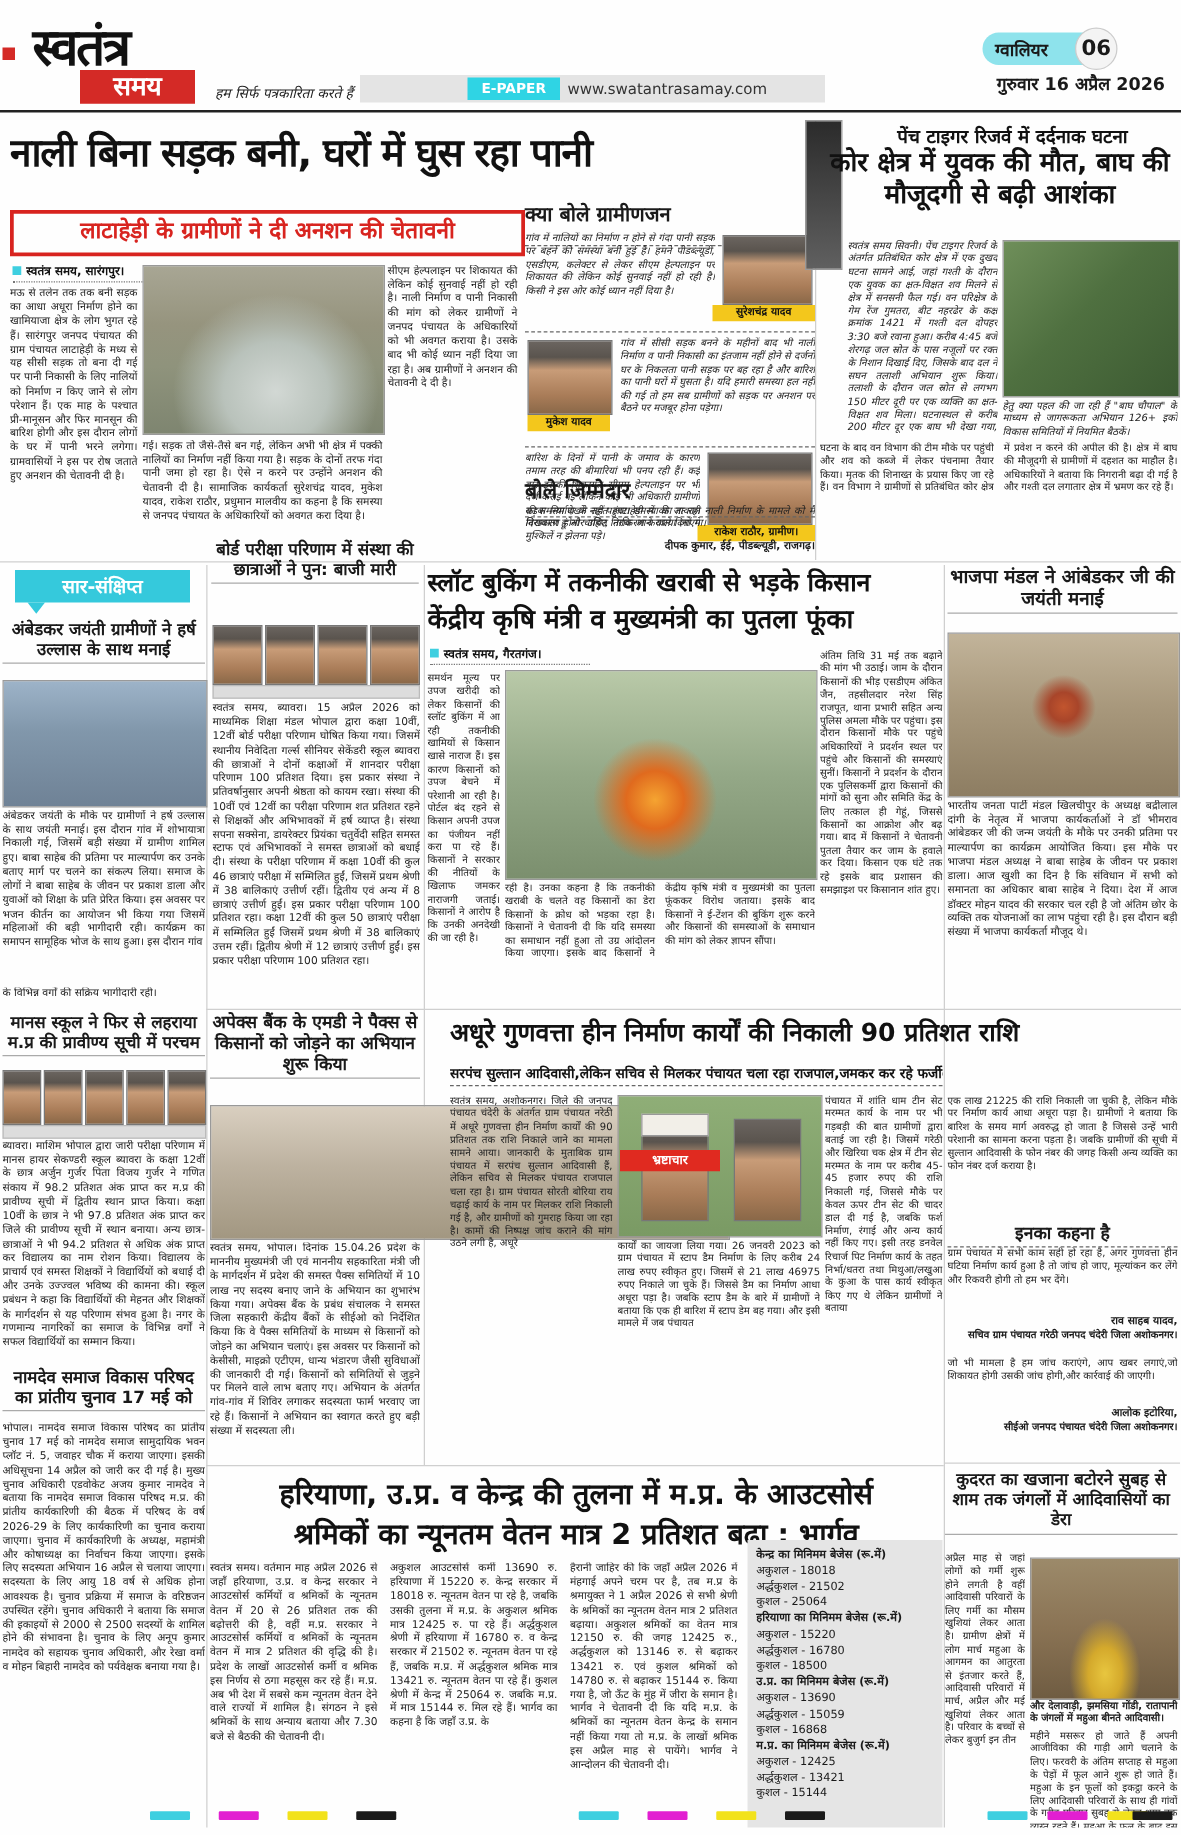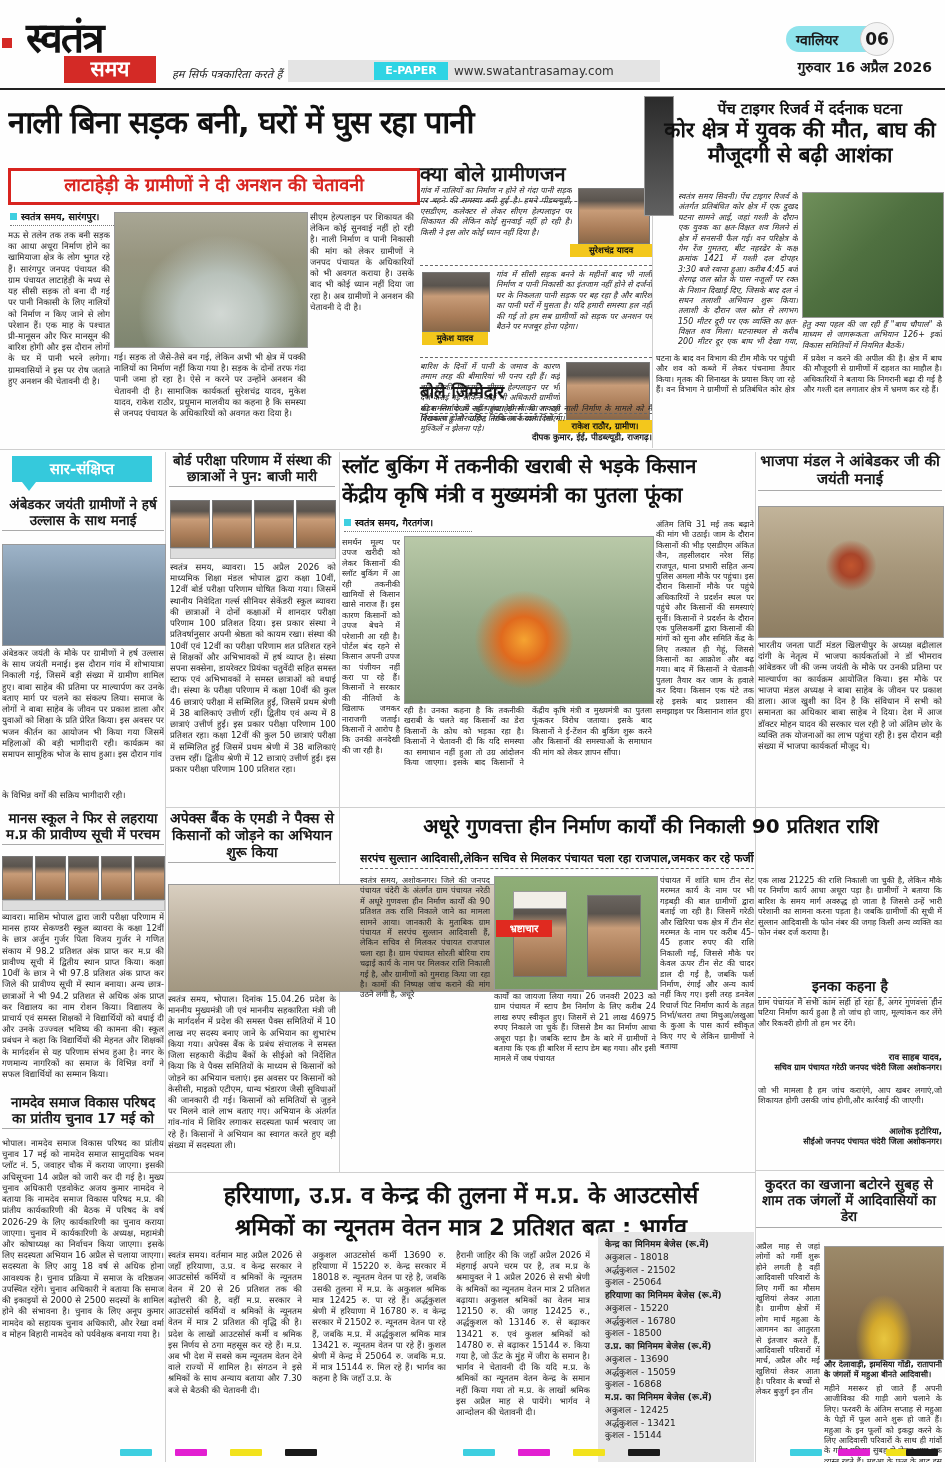--- a/index.html
+++ b/index.html
@@ -65,21 +65,21 @@
   <div class="abs" style="left:8px;top:168px;width:406px;height:31px;border:3px solid #d8241f;">
     <div class="nowrap" style="color:#d8241f;font-weight:bold;font-size:18px;text-align:center;line-height:28px;">लाटाहेड़ी के ग्रामीणों ने दी अनशन की चेतावनी</div>
   </div>
   <div class="abs byline" style="left:10px;top:210px;width:150px;"><span class="bullet"></span><span>स्वतंत्र समय, सारंगपुर।</span></div>
   <div class="abs body-txt" style="left:8px;top:230px;width:102px;height:218px;">मऊ से तलेन तक तक बनी सड़क का आधा अधूरा निर्माण होने का खामियाजा क्षेत्र के लोग भुगत रहे हैं। सारंगपुर जनपद पंचायत की ग्राम पंचायत लाटाहेड़ी के मध्य से यह सीसी सड़क तो बना दी गई पर पानी निकासी के लिए नालियों को निर्माण न किए जाने से लोग परेशान हैं। एक माह के पश्चात प्री-मानूसन और फिर मानसून की बारिश होगी और इस दौरान लोगों के घर में पानी भरने लगेगा। ग्रामवासियों ने इस पर रोष जताते हुए अनशन की चेतावनी दी है।</div>
   <div class="abs ph ph-road" style="left:114px;top:212px;width:192px;height:134px;"></div>
   <div class="abs body-txt" style="left:310px;top:212px;width:104px;height:236px;">सीएम हेल्पलाइन पर शिकायत की लेकिन कोई सुनवाई नहीं हो रही है। नाली निर्माण व पानी निकासी की मांग को लेकर ग्रामीणों ने जनपद पंचायत के अधिकारियों को भी अवगत कराया है। उसके बाद भी कोई ध्यान नहीं दिया जा रहा है। अब ग्रामीणों ने अनशन की चेतावनी दे दी है।</div>
   <div class="abs body-txt" style="left:114px;top:352px;width:192px;height:96px;">गई। सड़क तो जैसे-तैसे बन गई, लेकिन अभी भी क्षेत्र में पक्की नालियों का निर्माण नहीं किया गया है। सड़क के दोनों तरफ गंदा पानी जमा हो रहा है। ऐसे न करने पर उन्होंने अनशन की चेतावनी दी है। सामाजिक कार्यकर्ता सुरेशचंद्र यादव, मुकेश यादव, राकेश राठौर, प्रधुमान मालवीय का कहना है कि समस्या से जनपद पंचायत के अधिकारियों को अवगत करा दिया है।</div>
 
   <div class="abs" style="left:420px;top:160px;width:232px;height:288px;">
-    <div class="dash-b" style="font-size:20px;font-weight:bold;padding-bottom:14px;">क्या बोले ग्रामीणजन</div>
+    <div class="dash-b" style="font-size:16px;font-weight:bold;padding-bottom:14px;">क्या बोले ग्रामीणजन</div>
     <div class="abs body-sm" style="left:0;top:26px;width:152px;height:66px;font-style:italic;">गांव में नालियों का निर्माण न होने से गंदा पानी सड़क पर बहने की समस्या बनी हुई है। हमने पीडब्ल्यूडी, एसडीएम, कलेक्टर से लेकर सीएम हेल्पलाइन पर शिकायत की लेकिन कोई सुनवाई नहीं हो रही है। किसी ने इस ओर कोई ध्यान नहीं दिया है।</div>
     <div class="abs face" style="left:158px;top:28px;width:70px;height:54px;"></div>
     <div class="abs nametag" style="left:150px;top:84px;width:82px;height:13px;">सुरेशचंद्र यादव</div>
     <div class="abs dash-b" style="left:0;top:104px;width:232px;height:1px;"></div>
     <div class="abs face" style="left:2px;top:112px;width:66px;height:58px;"></div>
     <div class="abs nametag" style="left:2px;top:172px;width:66px;height:13px;">मुकेश यादव</div>
     <div class="abs body-sm" style="left:76px;top:110px;width:156px;height:80px;font-style:italic;">गांव में सीसी सड़क बनने के महीनों बाद भी नाली निर्माण व पानी निकासी का इंतजाम नहीं होने से दर्जनों घर के निकलता पानी सड़क पर बह रहा है और बारिश का पानी घरों में घुसता है। यदि हमारी समस्या हल नहीं की गई तो हम सब ग्रामीणों को सड़क पर अनशन पर बैठने पर मजबूर होना पड़ेगा।</div>
     <div class="abs dash-b" style="left:0;top:196px;width:232px;height:1px;"></div>
     <div class="abs body-sm" style="left:0;top:202px;width:140px;height:80px;font-style:italic;">बारिश के दिनों में पानी के जमाव के कारण तमाम तरह की बीमारियां भी पनप रही हैं। कई बार इसकी शिकायत सीएम हेल्पलाइन पर भी दर्ज कराई गई लेकिन कोई भी अधिकारी ग्रामीणों की समस्या देखने नहीं पहुंचा। समस्या का तत्काल निराकरण होना चाहिए, ताकि आने वाले दिनों में मुश्किलें न झेलना पड़े।</div>
     <div class="abs face" style="left:146px;top:202px;width:82px;height:56px;"></div>
@@ -106,21 +106,21 @@
   <div class="abs vline" style="left:755px;top:452px;height:1010px;"></div>
 
   <div class="abs" style="left:12px;top:456px;width:140px;height:26px;background:#35c9dc;color:#fff;font-size:15px;font-weight:bold;text-align:center;line-height:26px;">
     <span>सार-संक्षिप्त</span>
   </div>
   <div class="abs" style="left:22px;top:482px;width:0;height:0;border-left:7px solid transparent;border-right:7px solid transparent;border-top:9px solid #35c9dc;"></div>
   <div class="abs col-head" style="left:2px;top:496px;width:162px;font-size:13.5px;">अंबेडकर जयंती ग्रामीणों ने हर्ष उल्लास के साथ मनाई</div>
   <div class="abs ph ph-crowd" style="left:2px;top:544px;width:162px;height:100px;"></div>
   <div class="abs body-txt" style="left:2px;top:648px;width:162px;height:138px;">अंबेडकर जयंती के मौके पर ग्रामीणों ने हर्ष उल्लास के साथ जयंती मनाई। इस दौरान गांव में शोभायात्रा निकाली गई, जिसमें बड़ी संख्या में ग्रामीण शामिल हुए। बाबा साहेब की प्रतिमा पर माल्यार्पण कर उनके बताए मार्ग पर चलने का संकल्प लिया। समाज के लोगों ने बाबा साहेब के जीवन पर प्रकाश डाला और युवाओं को शिक्षा के प्रति प्रेरित किया। इस अवसर पर भजन कीर्तन का आयोजन भी किया गया जिसमें महिलाओं की बड़ी भागीदारी रही। कार्यक्रम का समापन सामूहिक भोज के साथ हुआ। इस दौरान गांव</div>
 
-  <div class="abs col-head" style="left:169px;top:452px;width:166px;font-size:13.5px;">बोर्ड परीक्षा परिणाम में संस्था की छात्राओं ने पुन: बाजी मारी</div>
+  <div class="abs col-head" style="left:169px;top:432px;width:166px;font-size:13.5px;">बोर्ड परीक्षा परिणाम में संस्था की छात्राओं ने पुन: बाजी मारी</div>
   <div class="abs" style="left:170px;top:500px;width:166px;height:58px;">
     <div class="face" style="position:absolute;left:0;width:38px;height:46px;"></div>
     <div class="face" style="position:absolute;left:42px;width:38px;height:46px;"></div>
     <div class="face" style="position:absolute;left:84px;width:38px;height:46px;"></div>
     <div class="face" style="position:absolute;left:126px;width:38px;height:46px;"></div>
     <div class="cap-bar" style="position:absolute;left:0;top:47px;width:164px;"></div>
   </div>
   <div class="abs body-txt" style="left:170px;top:562px;width:166px;height:244px;">स्वतंत्र समय, ब्यावरा। 15 अप्रैल 2026 को माध्यमिक शिक्षा मंडल भोपाल द्वारा कक्षा 10वीं, 12वीं बोर्ड परीक्षा परिणाम घोषित किया गया। जिसमें स्थानीय निवेदिता गर्ल्स सीनियर सेकेंडरी स्कूल ब्यावरा की छात्राओं ने दोनों कक्षाओं में शानदार परीक्षा परिणाम 100 प्रतिशत दिया। इस प्रकार संस्था ने प्रतिवर्षानुसार अपनी श्रेष्ठता को कायम रखा। संस्था की 10वीं एवं 12वीं का परीक्षा परिणाम शत प्रतिशत रहने से शिक्षकों और अभिभावकों में हर्ष व्याप्त है। संस्था सपना सक्सेना, डायरेक्टर प्रियंका चतुर्वेदी सहित समस्त स्टाफ एवं अभिभावकों ने समस्त छात्राओं को बधाई दी। संस्था के परीक्षा परिणाम में कक्षा 10वीं की कुल 46 छात्राएं परीक्षा में सम्मिलित हुईं, जिसमें प्रथम श्रेणी में 38 बालिकाएं उत्तीर्ण रहीं। द्वितीय एवं अन्य में 8 छात्राएं उत्तीर्ण हुईं। इस प्रकार परीक्षा परिणाम 100 प्रतिशत रहा। कक्षा 12वीं की कुल 50 छात्राएं परीक्षा में सम्मिलित हुईं जिसमें प्रथम श्रेणी में 38 बालिकाएं उत्तम रहीं। द्वितीय श्रेणी में 12 छात्राएं उत्तीर्ण हुईं। इस प्रकार परीक्षा परिणाम 100 प्रतिशत रहा।</div>
 
   <div class="abs hl nowrap" style="left:342px;top:480px;width:412px;font-size:21px;">केंद्रीय कृषि मंत्री व मुख्यमंत्री का पुतला फूंका</div>
@@ -148,29 +148,29 @@
     <div class="cap-bar" style="position:absolute;left:0;top:43px;width:161px;"></div>
   </div>
   <div class="abs body-txt" style="left:2px;top:912px;width:162px;height:178px;">ब्यावरा। माशिम भोपाल द्वारा जारी परीक्षा परिणाम में मानस हायर सेकण्डरी स्कूल ब्यावरा के कक्षा 12वीं के छात्र अर्जुन गुर्जर पिता विजय गुर्जर ने गणित संकाय में 98.2 प्रतिशत अंक प्राप्त कर म.प्र की प्रावीण्य सूची में द्वितीय स्थान प्राप्त किया। कक्षा 10वीं के छात्र ने भी 97.8 प्रतिशत अंक प्राप्त कर जिले की प्रावीण्य सूची में स्थान बनाया। अन्य छात्र-छात्राओं ने भी 94.2 प्रतिशत से अधिक अंक प्राप्त कर विद्यालय का नाम रोशन किया। विद्यालय के प्राचार्य एवं समस्त शिक्षकों ने विद्यार्थियों को बधाई दी और उनके उज्ज्वल भविष्य की कामना की। स्कूल प्रबंधन ने कहा कि विद्यार्थियों की मेहनत और शिक्षकों के मार्गदर्शन से यह परिणाम संभव हुआ है। नगर के गणमान्य नागरिकों का समाज के विभिन्न वर्गों ने सफल विद्यार्थियों का सम्मान किया।</div>
   <div class="abs col-head" style="left:2px;top:1094px;width:162px;font-size:13.5px;">नामदेव समाज विकास परिषद का प्रांतीय चुनाव 17 मई को</div>
   <div class="abs body-txt" style="left:2px;top:1138px;width:162px;height:322px;">भोपाल। नामदेव समाज विकास परिषद का प्रांतीय चुनाव 17 मई को नामदेव समाज सामुदायिक भवन प्लॉट नं. 5, जवाहर चौक में कराया जाएगा। इसकी अधिसूचना 14 अप्रैल को जारी कर दी गई है। मुख्य चुनाव अधिकारी एडवोकेट अजय कुमार नामदेव ने बताया कि नामदेव समाज विकास परिषद म.प्र. की प्रांतीय कार्यकारिणी की बैठक में परिषद के वर्ष 2026-29 के लिए कार्यकारिणी का चुनाव कराया जाएगा। चुनाव में कार्यकारिणी के अध्यक्ष, महामंत्री और कोषाध्यक्ष का निर्वाचन किया जाएगा। इसके लिए सदस्यता अभियान 16 अप्रैल से चलाया जाएगा। सदस्यता के लिए आयु 18 वर्ष से अधिक होना आवश्यक है। चुनाव प्रक्रिया में समाज के वरिष्ठजन उपस्थित रहेंगे। चुनाव अधिकारी ने बताया कि समाज की इकाइयों से 2000 से 2500 सदस्यों के शामिल होने की संभावना है। चुनाव के लिए अनूप कुमार नामदेव को सहायक चुनाव अधिकारी, और रेखा वर्मा व मोहन बिहारी नामदेव को पर्यवेक्षक बनाया गया है।</div>
 
   <div class="abs col-head" style="left:168px;top:810px;width:168px;font-size:14px;">अपेक्स बैंक के एमडी ने पैक्स से किसानों को जोड़ने का अभियान शुरू किया</div>
   <div class="abs ph ph-event" style="left:168px;top:884px;width:414px;height:106px;"></div>
   <div class="abs body-txt" style="left:168px;top:994px;width:168px;height:176px;">स्वतंत्र समय, भोपाल। दिनांक 15.04.26 प्रदेश के माननीय मुख्यमंत्री जी एवं माननीय सहकारिता मंत्री जी के मार्गदर्शन में प्रदेश की समस्त पैक्स समितियों में 10 लाख नए सदस्य बनाए जाने के अभियान का शुभारंभ किया गया। अपेक्स बैंक के प्रबंध संचालक ने समस्त जिला सहकारी केंद्रीय बैंकों के सीईओ को निर्देशित किया कि वे पैक्स समितियों के माध्यम से किसानों को जोड़ने का अभियान चलाएं। इस अवसर पर किसानों को केसीसी, माइक्रो एटीएम, धान्य भंडारण जैसी सुविधाओं की जानकारी दी गई। किसानों को समितियों से जुड़ने पर मिलने वाले लाभ बताए गए। अभियान के अंतर्गत गांव-गांव में शिविर लगाकर सदस्यता फार्म भरवाए जा रहे हैं। किसानों ने अभियान का स्वागत करते हुए बड़ी संख्या में सदस्यता ली।</div>
 
-  <div class="abs hl nowrap" style="left:360px;top:812px;width:582px;font-size:20px;text-align:center;">अधूरे गुणवत्ता हीन निर्माण कार्यों की निकाली 90 प्रतिशत राशि</div>
+  <div class="abs hl nowrap" style="left:360px;top:812px;width:582px;font-size:20px;">अधूरे गुणवत्ता हीन निर्माण कार्यों की निकाली 90 प्रतिशत राशि</div>
   <div class="abs hl nowrap dash-b" style="left:360px;top:850px;width:394px;font-size:11px;padding-bottom:3px;">सरपंच सुल्तान आदिवासी,लेकिन सचिव से मिलकर पंचायत चला रहा राजपाल,जमकर कर रहे फर्जीवाड़ा</div>
   <div class="abs body-sm" style="left:360px;top:876px;width:130px;height:296px;">स्वतंत्र समय, अशोकनगर। जिले की जनपद पंचायत चंदेरी के अंतर्गत ग्राम पंचायत नरेठी में अधूरे गुणवत्ता हीन निर्माण कार्यों की 90 प्रतिशत तक राशि निकाले जाने का मामला सामने आया। जानकारी के मुताबिक ग्राम पंचायत में सरपंच सुल्तान आदिवासी हैं, लेकिन सचिव से मिलकर पंचायत राजपाल चला रहा है। ग्राम पंचायत सोरती बोरिया राय चढ़ाई कार्य के नाम पर मिलकर राशि निकाली गई है, और ग्रामीणों को गुमराह किया जा रहा है। कामों की निष्पक्ष जांच कराने की मांग उठने लगी है, अधूरे</div>
   <div class="abs ph ph-men" style="left:494px;top:876px;width:162px;height:112px;">
     <div class="face" style="position:absolute;left:18px;top:18px;width:52px;height:80px;"></div>
     <div class="abs" style="left:18px;top:14px;width:52px;height:16px;background:#f2efe8;border:1px solid #999;"></div>
     <div class="face" style="position:absolute;left:92px;top:18px;width:52px;height:80px;"></div>
   </div>
-  <div class="abs" style="left:496px;top:920px;width:56px;height:17px;background:#e02a20;color:#fff;font-size:10px;font-weight:bold;text-align:center;line-height:17px;">
+  <div class="abs" style="left:496px;top:920px;width:80px;height:17px;background:#e02a20;color:#fff;font-size:10px;font-weight:bold;text-align:center;line-height:17px;">
     <span>भ्रष्टाचार</span>
   </div>
   <div class="abs body-sm" style="left:494px;top:992px;width:162px;height:180px;">कार्यों का जायजा लिया गया। 26 जनवरी 2023 को ग्राम पंचायत में स्टाप डैम निर्माण के लिए करीब 24 लाख रुपए स्वीकृत हुए। जिसमें से 21 लाख 46975 रुपए निकाले जा चुके हैं। जिससे डैम का निर्माण आधा अधूरा पड़ा है। जबकि स्टाप डैम के बारे में ग्रामीणों ने बताया कि एक ही बारिश में स्टाप डेम बह गया। और इसी मामले में जब पंचायत</div>
   <div class="abs body-sm" style="left:660px;top:876px;width:94px;height:296px;">पंचायत में शांति धाम टीन सेट मरम्मत कार्य के नाम पर भी गड़बड़ी की बात ग्रामीणों द्वारा बताई जा रही है। जिसमें गरेठी और खिरिया चक क्षेत्र में टीन सेट मरम्मत के नाम पर करीब 45-45 हजार रुपए की राशि निकाली गई, जिससे मौके पर केवल ऊपर टीन सेट की चादर डाल दी गई है, जबकि फर्श निर्माण, रंगाई और अन्य कार्य नहीं किए गए। इसी तरह डनवेल रिचार्ज पिट निर्माण कार्य के तहत निर्भा/धतरा तथा मिथुआ/लखुआ के कुआ के पास कार्य स्वीकृत किए गए थे लेकिन ग्रामीणों ने बताया</div>
   <div class="abs body-sm" style="left:758px;top:876px;width:184px;height:98px;">एक लाख 21225 की राशि निकाली जा चुकी है, लेकिन मौके पर निर्माण कार्य आधा अधूरा पड़ा है। ग्रामीणों ने बताया कि बारिश के समय मार्ग अवरुद्ध हो जाता है जिससे उन्हें भारी परेशानी का सामना करना पड़ता है। जबकि ग्रामीणों की सूची में सुल्तान आदिवासी के फोन नंबर की जगह किसी अन्य व्यक्ति का फोन नंबर दर्ज कराया है।</div>
   <div class="abs dash-b center" style="left:758px;top:976px;width:184px;font-size:14px;font-weight:bold;padding-bottom:2px;">इनका कहना है</div>
   <div class="abs body-sm" style="left:758px;top:998px;width:184px;height:54px;">ग्राम पंचायत में सभी काम सही हो रहा है, अगर गुणवत्ता हीन घटिया निर्माण कार्य हुआ है तो जांच हो जाए, मूल्यांकन कर लेंगे और रिकवरी होगी तो हम भर देंगे।</div>
   <div class="abs quote-by" style="left:758px;top:1052px;width:184px;">
     <div>राव साहब यादव,</div>
     <div style="font-size:8px;">सचिव ग्राम पंचायत गरेठी जनपद चंदेरी जिला अशोकनगर।</div>

